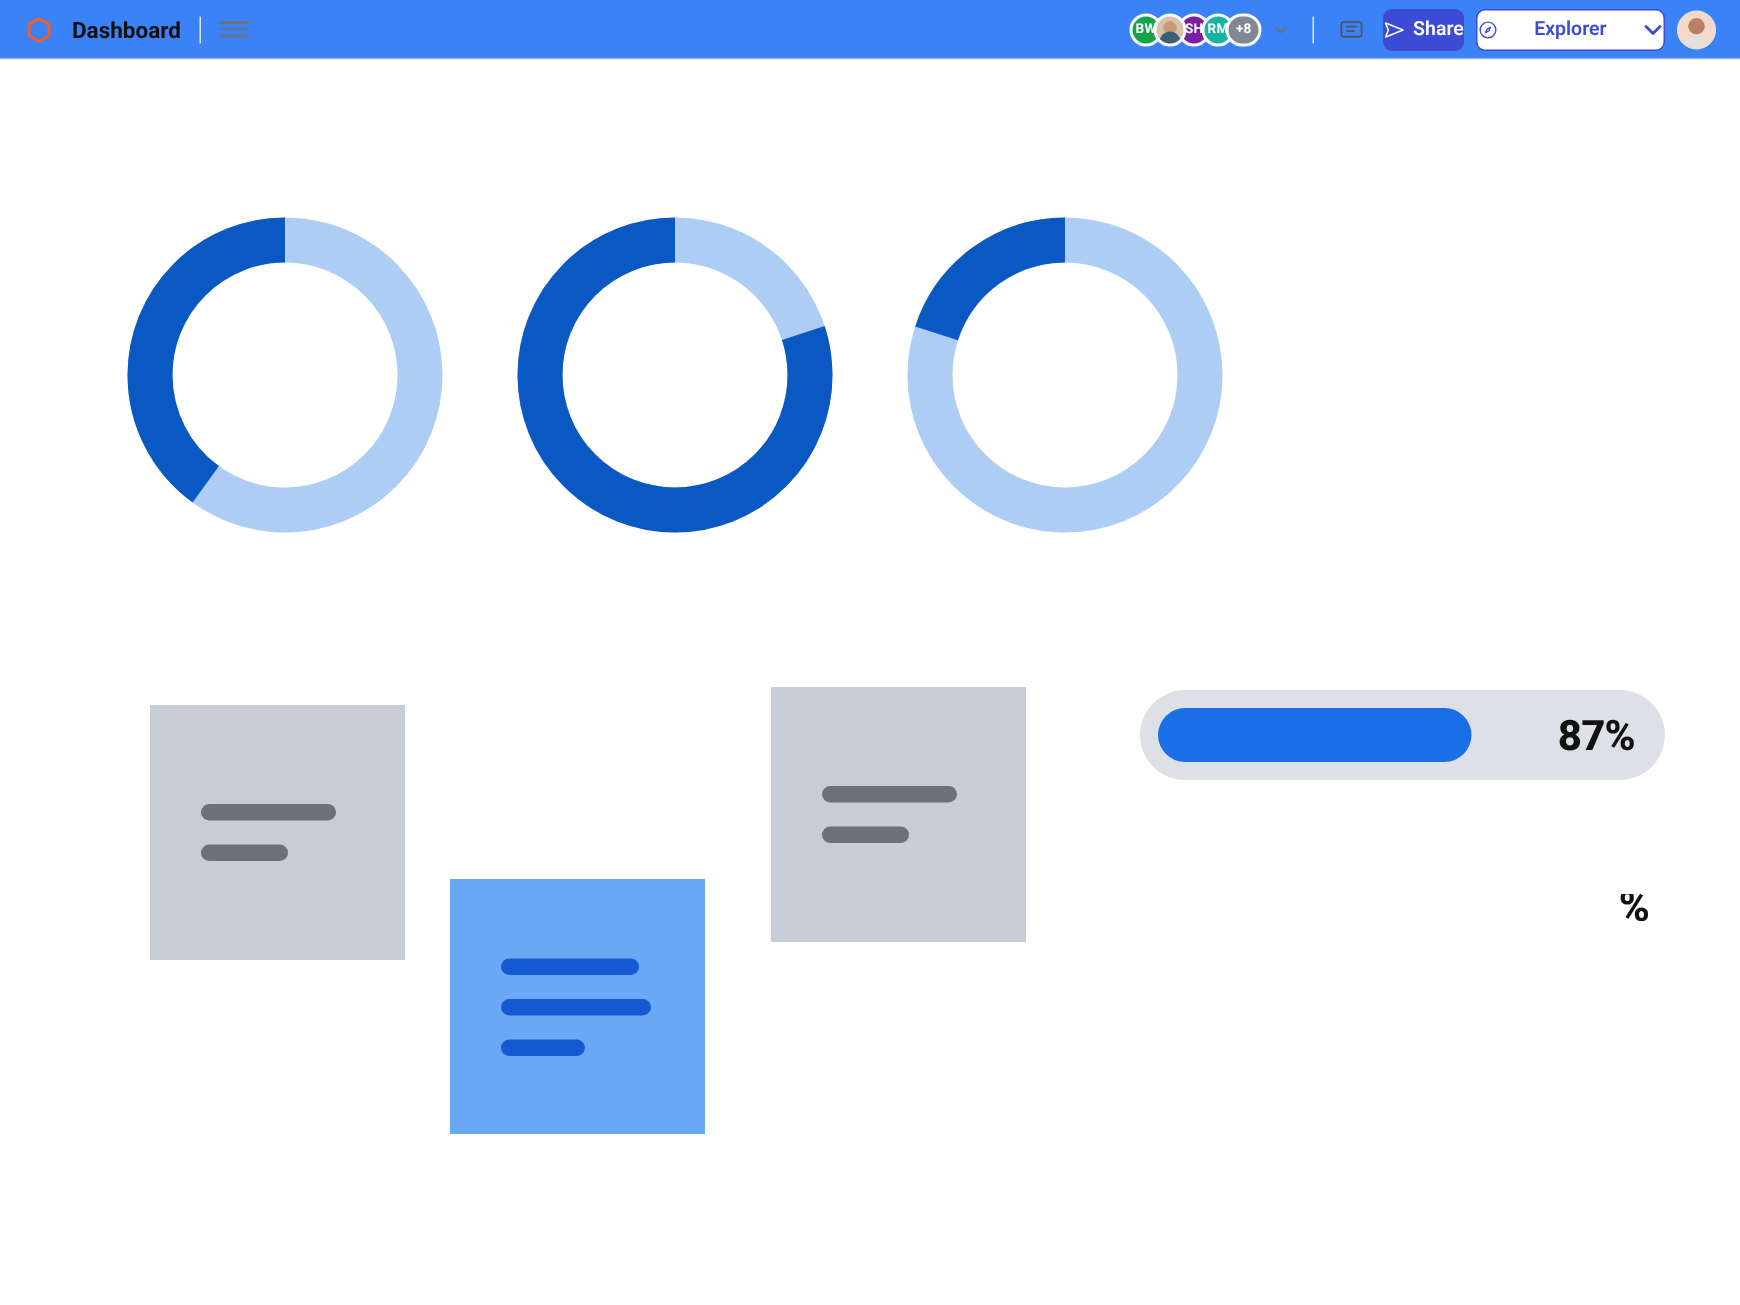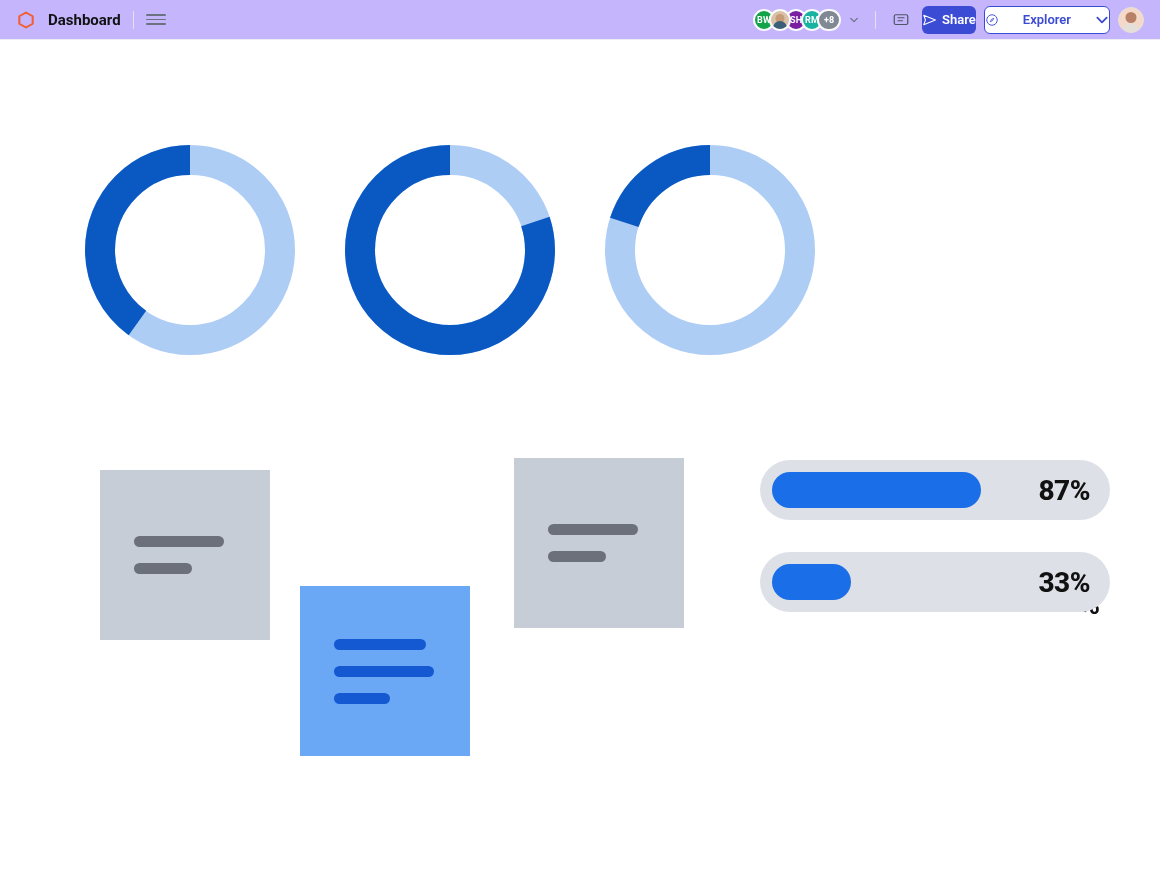--- a/index.html
+++ b/index.html
@@ -11,21 +11,21 @@
     background: #fff;
     overflow: hidden;
     position: relative;
   }
 
   
   .topbar {
     position: absolute;
     top: 0; left: 0; right: 0;
     height: 40px;
-    background: #c4b5fd;
+    background: #3b82f6;
     border-bottom: 1px solid #eceef1;
     display: flex;
     align-items: center;
     padding: 0 16px;
   }
   .logo {
     width: 20px; height: 20px;
     margin-right: 12px;
     display: flex; align-items: center; justify-content: center;
   }
@@ -322,17 +322,13 @@
 
 <div style="position:absolute; top:596px; left:1040px; width:60px; height:18px; overflow:hidden;">
   <div style="font-size:28px; font-weight:800; color:#111; position:relative; top:-8px; text-align:right;">%</div>
 </div>
 
 <div class="pills" id="pills">
     <div class="pill">
       <div class="fill" style="width: 208.8px; background: rgb(26, 110, 232);"></div>
       <div class="pct">87%</div>
     </div>
-    <div class="pill">
-      <div class="fill" style="width: 79.2px; background: rgb(26, 110, 232);"></div>
-      <div class="pct">33%</div>
-    </div>
   </div>
 
 </body></html>

